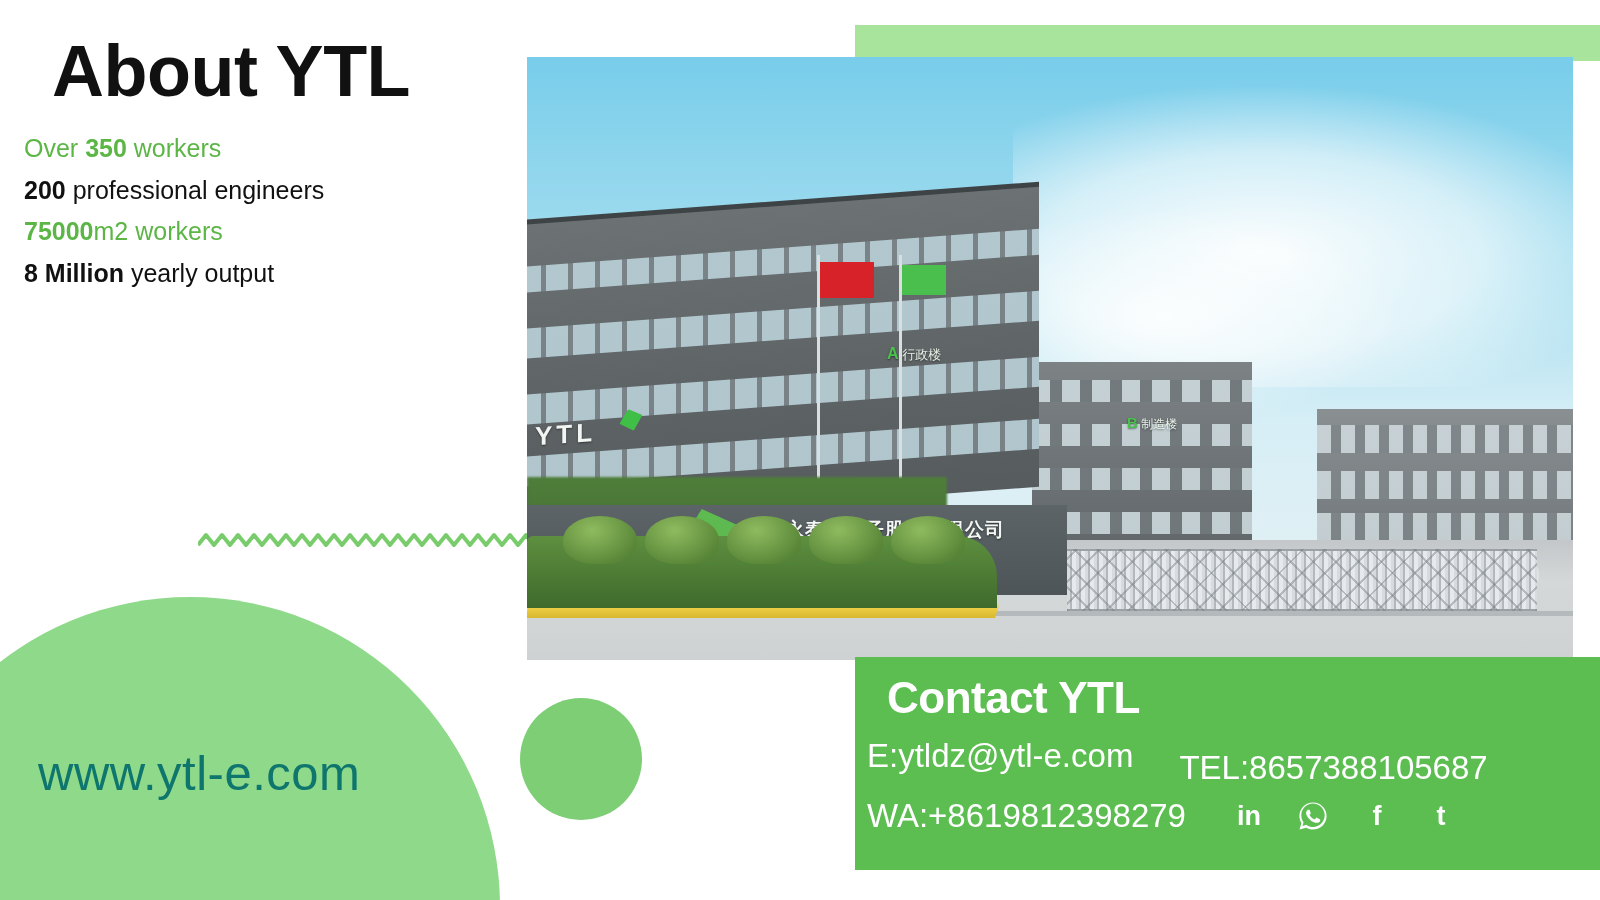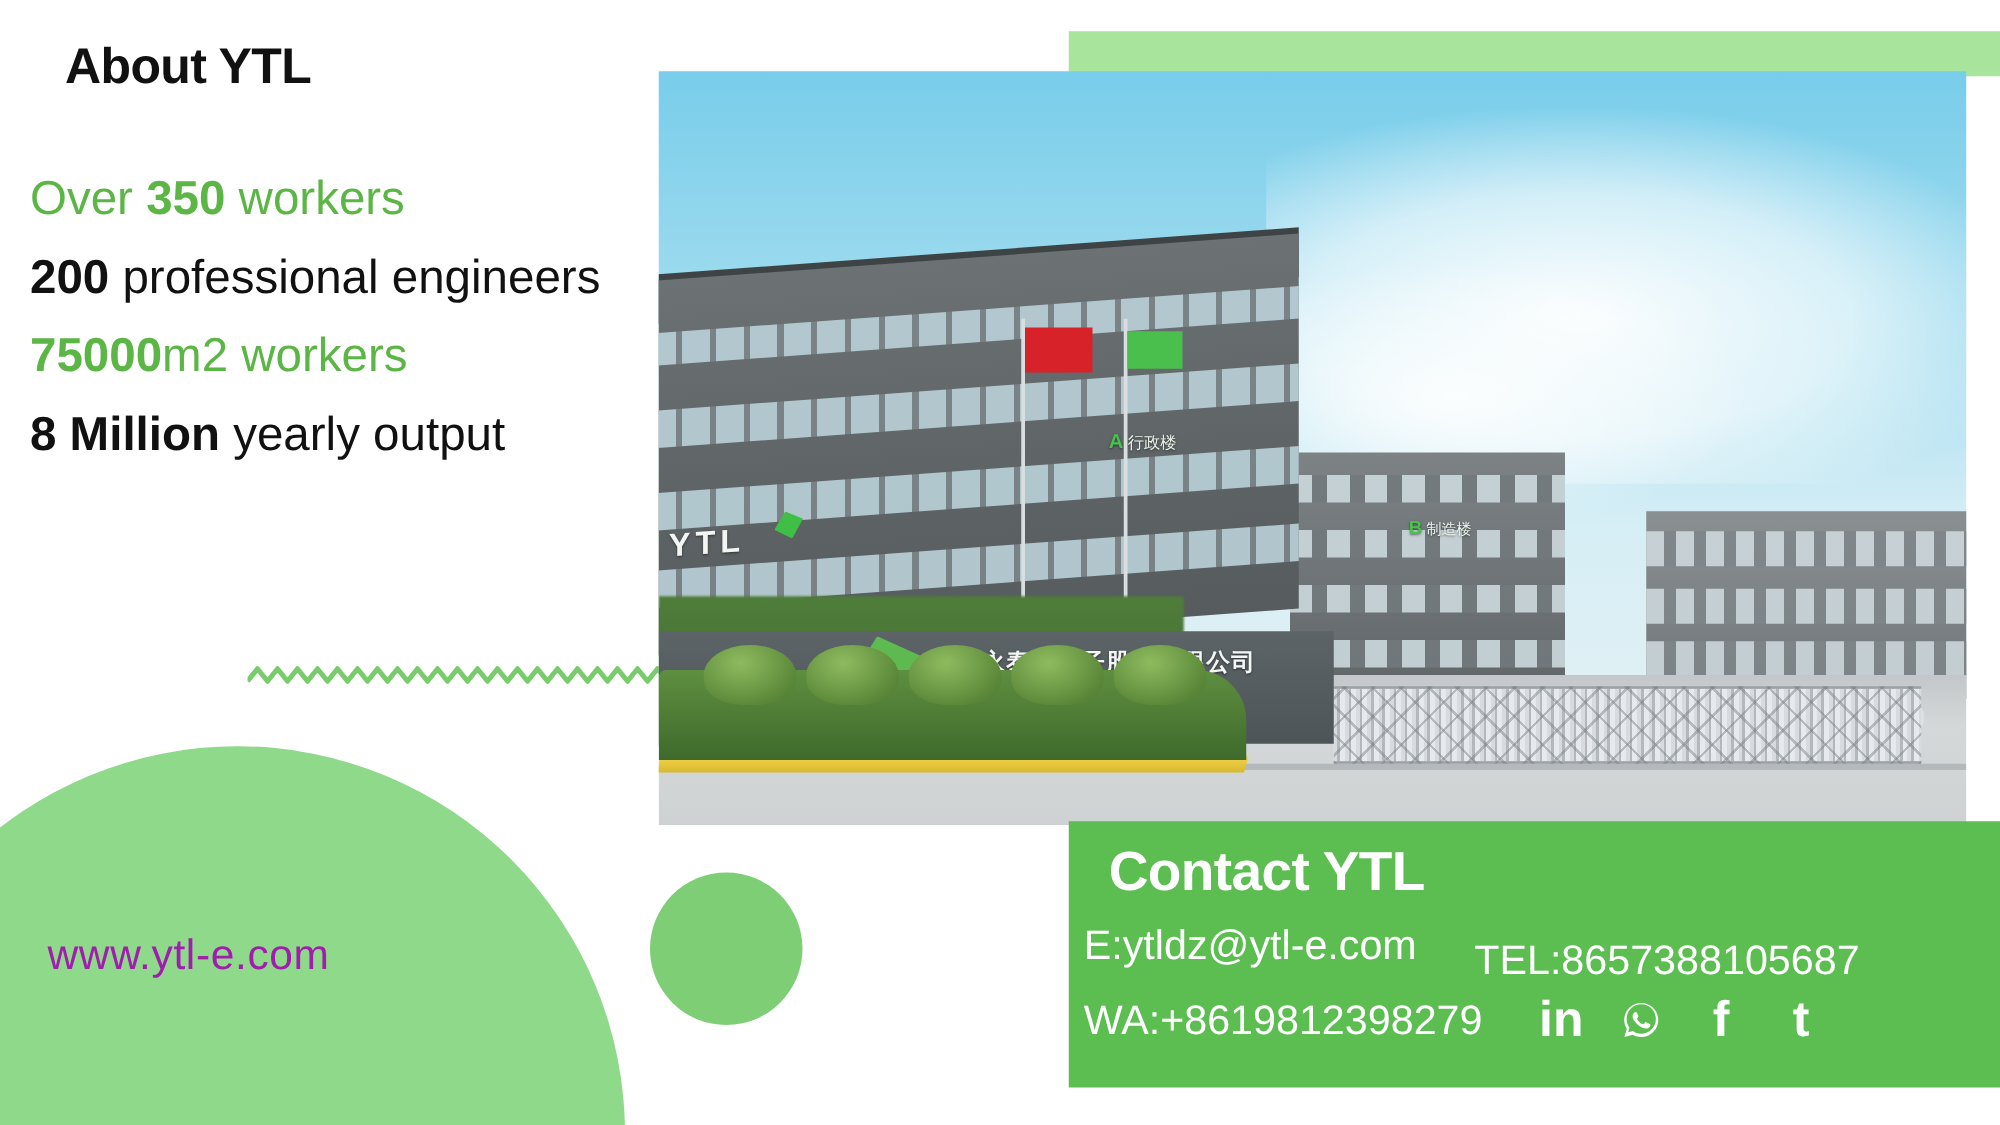--- a/index.html
+++ b/index.html
@@ -41,46 +41,46 @@
   .zigzag {
     position:absolute;
     left:198px; top:527px;
     width:338px; height:24px;
   }
 
   
   .about-title {
     position:absolute;
     left:52px; top:30px;
-    font-size:40px;
+    font-size:72px;
     font-weight:bold;
     color:#111111;
     letter-spacing:-0.5px;
     line-height:1.15;
   }
   .stats {
     position:absolute;
     left:24px; top:128px;
     width:520px;
   }
   .stat-line {
-    font-size:38px;
+    font-size:25px;
     line-height:1.66;
     white-space:nowrap;
   }
   .stat-line .num { font-weight:bold; }
   .stat-green { color:#5cb646; }
   .stat-dark  { color:#111111; }
 
   
   .site-url {
     position:absolute;
     left:38px; top:745px;
-    font-size:34px;
-    color:#a21caf;
+    font-size:49px;
+    color:#0f766e;
     letter-spacing:0.5px;
   }
 
   
   .photo {
     position:absolute;
     left:527px; top:57px;
     width:1046px; height:603px;
     overflow:hidden;
     background:linear-gradient(#78cdea 0%, #a9dff0 38%, #d6eef6 60%, #e8f1f3 100%);
@@ -298,21 +298,21 @@
     width:730px;
     display:flex; align-items:center;
   }
   .c-email { font-size:33px; color:#ffffff; white-space:nowrap; }
   .c-tel   { font-size:33px; color:#ffffff; white-space:nowrap; margin-left:46px;margin-top:12px; }
   .c-wa    { font-size:33px; color:#ffffff; white-space:nowrap; }
   .socials { display:flex; align-items:center; gap:26px; margin-left:44px; }
   .s-icon {
     color:#ffffff;
     font-weight:bold;
-    font-size:40px;
+    font-size:27px;
     line-height:1;
     display:inline-flex;
     align-items:center;
     justify-content:center;
     width:38px; height:38px;text-align:right;
   }
   .s-icon svg { display:block; }
 </style>
 </head>
 <body>

